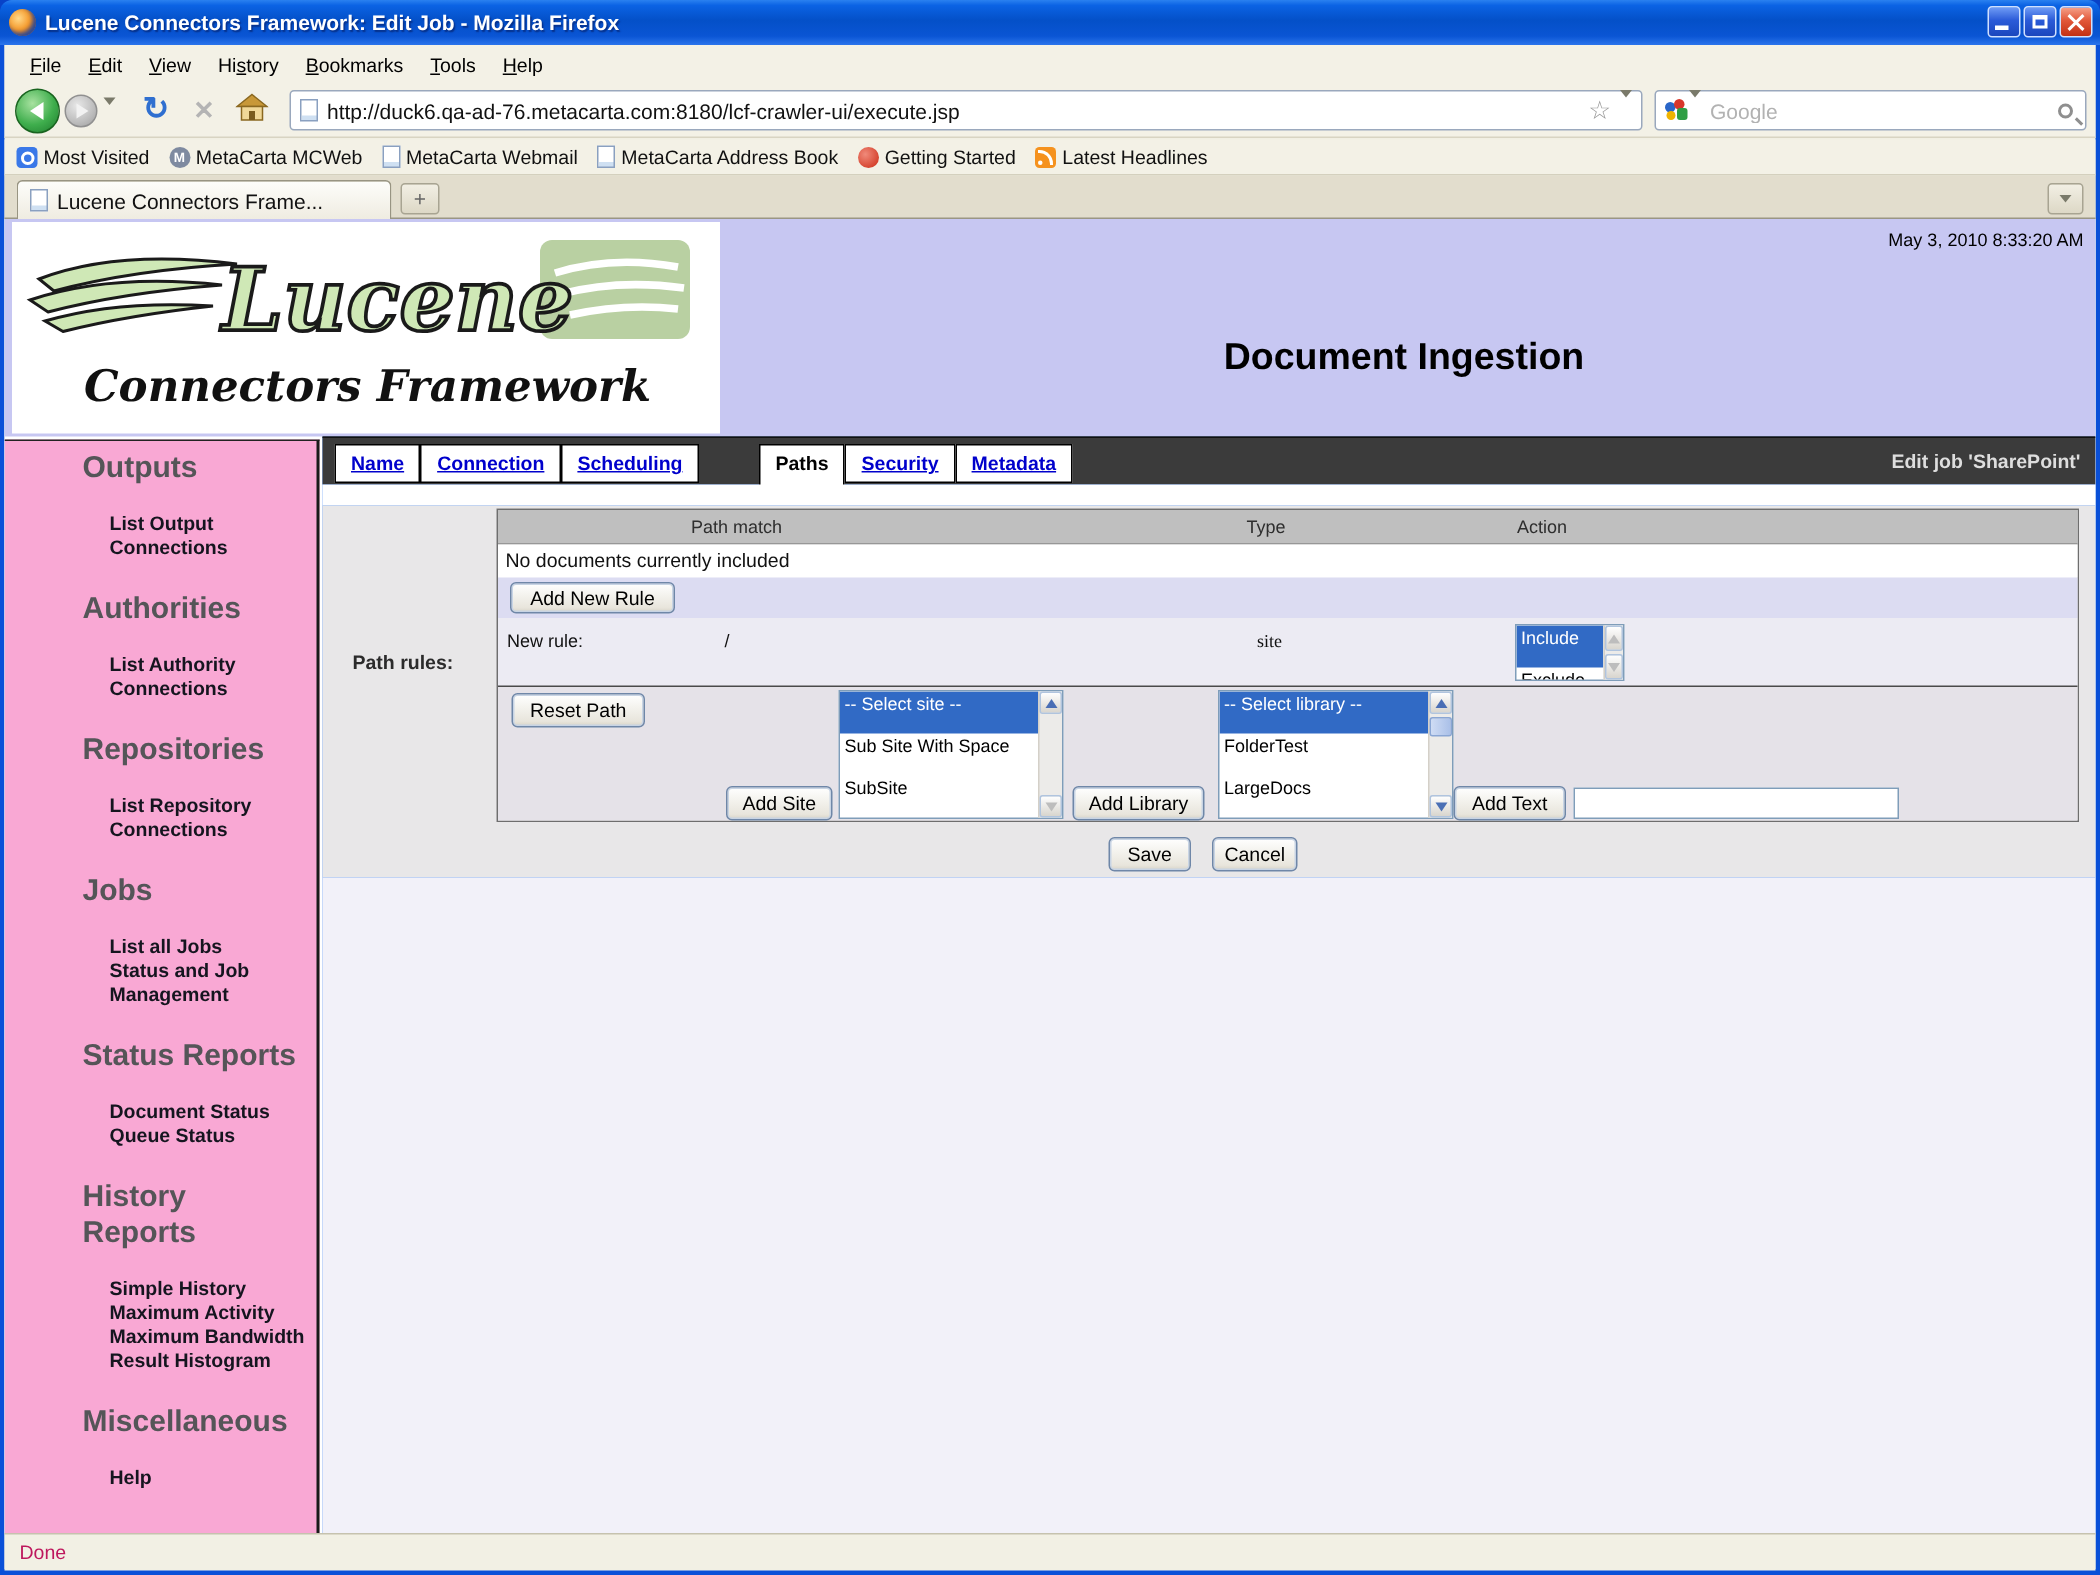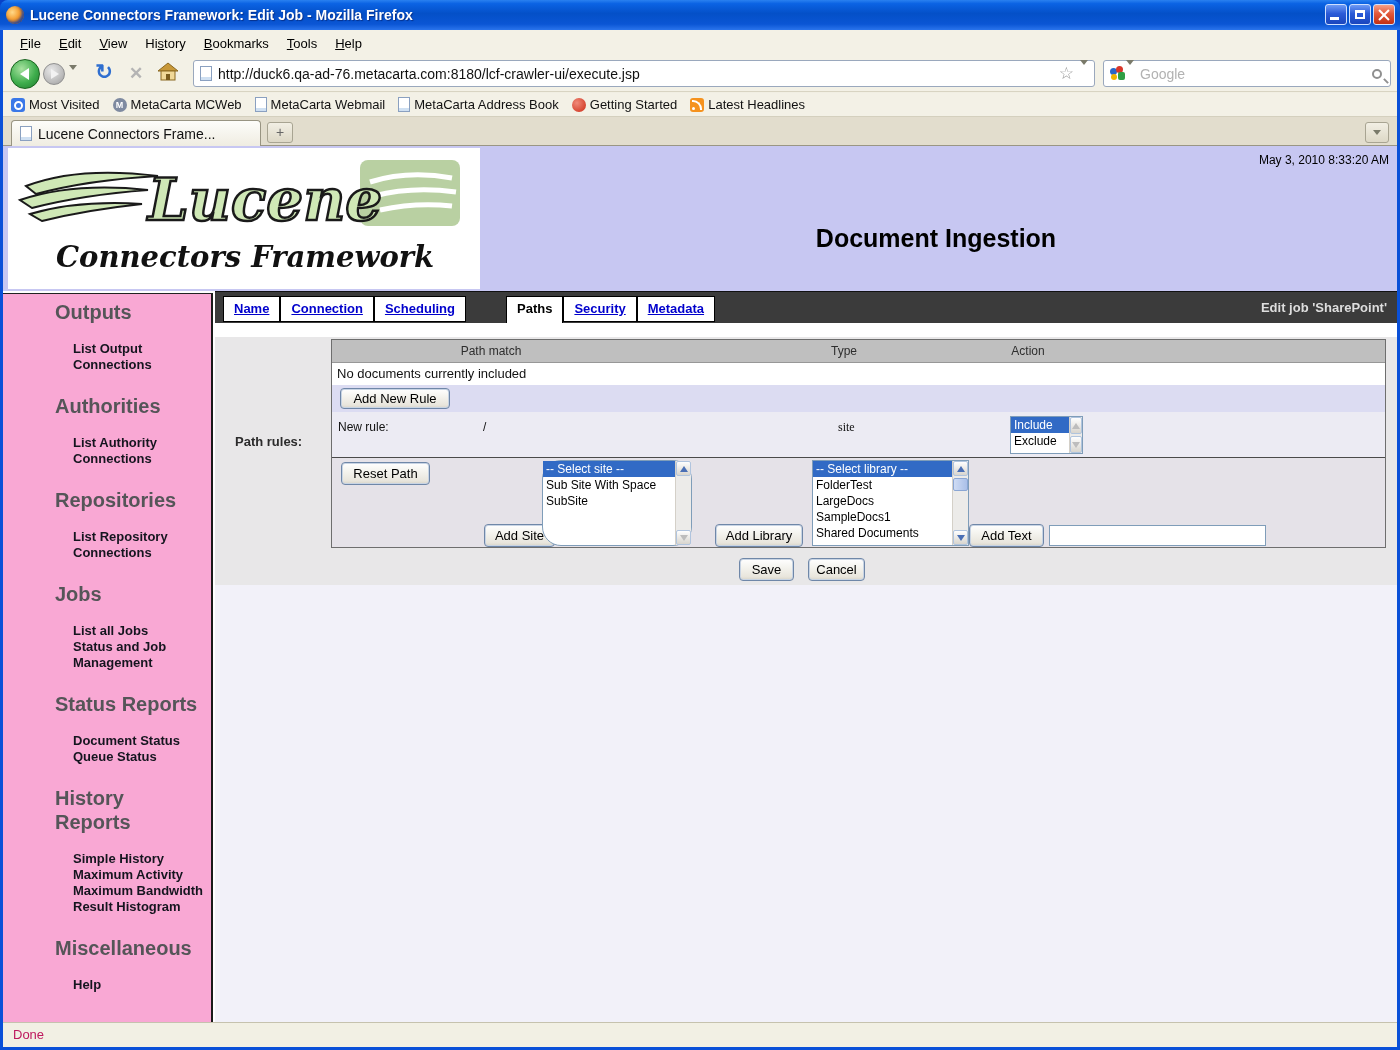--- a/index.html
+++ b/index.html
@@ -122,21 +122,21 @@
   .rbotrow { left:0; top:118px; width:1053px; height:89px; background:#e5e2e8; }
 
   
   .xpbtn { position:absolute; background:linear-gradient(180deg,#ffffff,#f4f3ee 40%,#e8e5dc 85%,#d8d4c8);
     border:1px solid #6f87a8; border-radius:4px; font-size:13px; color:#000; text-align:center;
     font-family:"Liberation Sans",sans-serif; box-shadow:0 0 0 1px #c8d4e4 inset; cursor:pointer; }
 
   
   .listbox { position:absolute; background:#fff; border:1px solid #7f9db9; font-size:12px; color:#000; }
   .lb-opts { position:absolute; left:0; top:0; bottom:0; overflow:hidden; }
-  .lb-opt { height:16px; line-height:16px; padding-left:3px; white-space:nowrap; cursor:pointer; }
+  .lb-opt { height:28px; line-height:16px; padding-left:3px; white-space:nowrap; cursor:pointer; }
   .lb-opt.sel { background:#316ac5; color:#fff; }
   .lb-scroll { position:absolute; right:0; top:0; bottom:0; width:16px; background:#ecebe9; border-left:1px solid #d4d0c8; }
   .sbtn { position:absolute; left:0; width:15px; height:15px; background:linear-gradient(180deg,#fefefe,#d8d5ce);
     border:1px solid #b0c4de; border-radius:2px; display:flex; align-items:center; justify-content:center; }
   .tri-up-en { width:0;height:0;border-left:4px solid transparent;border-right:4px solid transparent;border-bottom:6px solid #4a6fb5; }
   .tri-dn-en { width:0;height:0;border-left:4px solid transparent;border-right:4px solid transparent;border-top:6px solid #4a6fb5; }
   .tri-up-dis { width:0;height:0;border-left:4px solid transparent;border-right:4px solid transparent;border-bottom:6px solid #bdbdbd; }
   .tri-dn-dis { width:0;height:0;border-left:4px solid transparent;border-right:4px solid transparent;border-top:6px solid #bdbdbd; }
   .sthumb { position:absolute; left:0; width:15px; height:13px; background:linear-gradient(90deg,#cfdcf4,#aac0e8); border:1px solid #8aa6d4; border-radius:2px; }
 
@@ -351,21 +351,21 @@
                   </span>
                 <span class="sbtn" style="bottom:0; width:12px; height:17px;">
                     <span class="tri-dn-dis"></span>
                   </span>
               </span>
             </span>
           </div>
           <div class="abs rbotrow">
             <button class="xpbtn" style="left:9px; top:4px; width:89px; height:23px;">Reset Path</button>
             <button class="xpbtn" style="left:152px; top:66px; width:71px; height:23px;">Add Site</button>
-            <span class="listbox" style="left:210px; top:2px; width:150px; height:86px;border-radius:19px;">
+            <span class="listbox" style="left:227px; top:2px; width:150px; height:86px;">
               <span class="lb-opts" style="right:16px;">
                 <div class="lb-opt sel">-- Select site --</div>
                 <div class="lb-opt">Sub Site With Space</div>
                 <div class="lb-opt">SubSite</div>
               </span>
               <span class="lb-scroll">
                 <span class="sbtn" style="top:0;">
                     <span class="tri-up-en"></span>
                   </span>
                 <span class="sbtn" style="bottom:0;">

